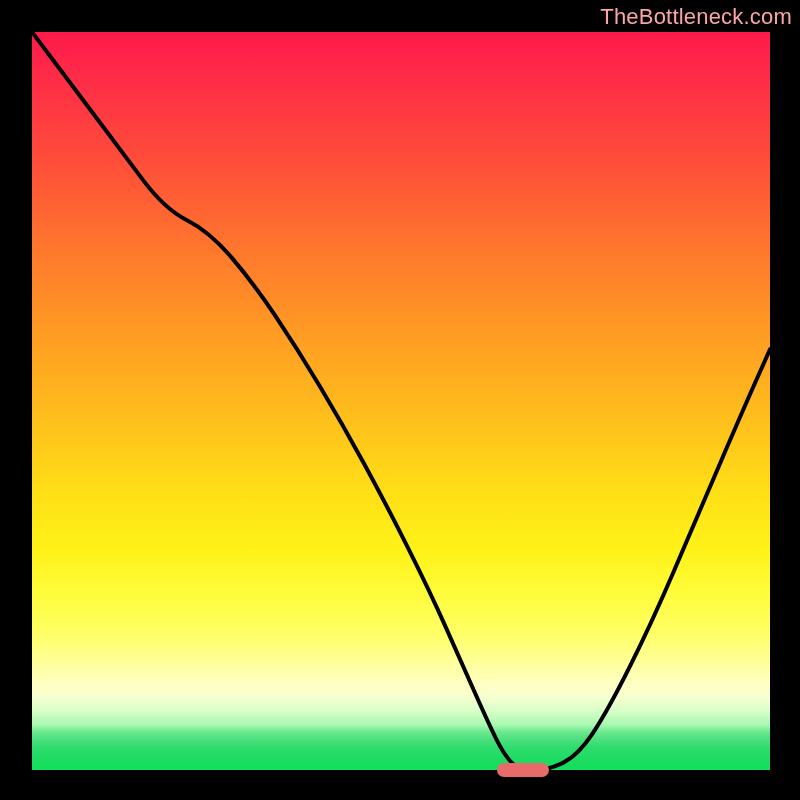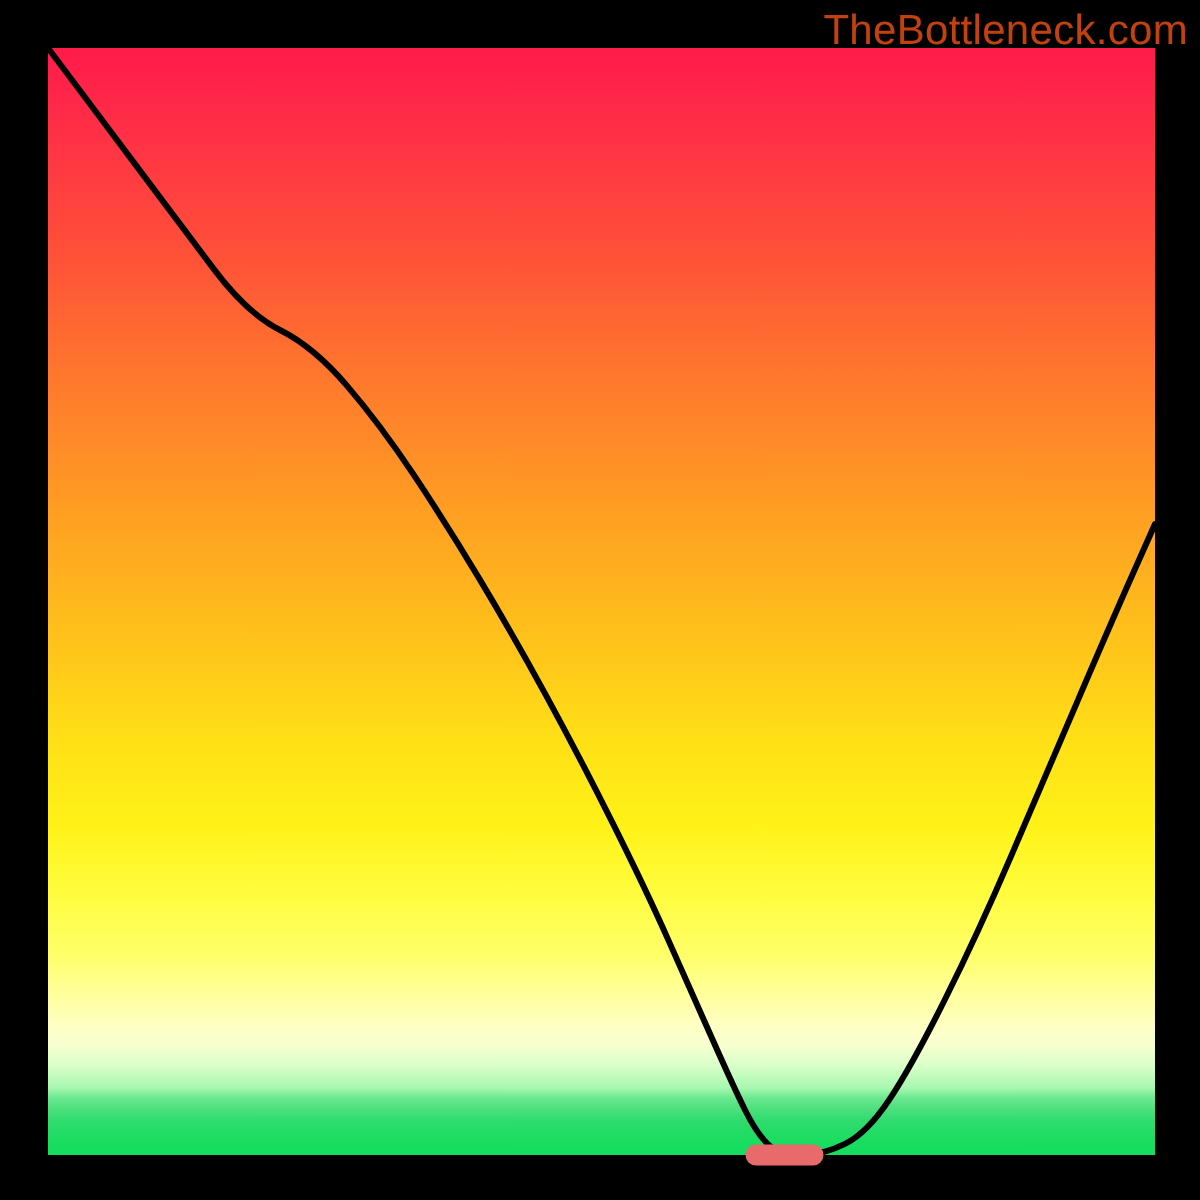--- a/index.html
+++ b/index.html
@@ -70,22 +70,22 @@
   .marker {
     position: absolute;
     height: 14px;
     border-radius: 7px;
     background: #e86a6a;
   }
   .watermark {
     position: absolute;
     top: 4px;
     right: 8px;
-    color: #c2410c;
-    font-size: 28px;
+    color: #fca5a5;
+    font-size: 22px;
     letter-spacing: 0.2px;
     font-weight: 500;
     user-select: none;
   }
 </style>
 </head>
 <body>
 
 <div class="chart-wrap">
 

